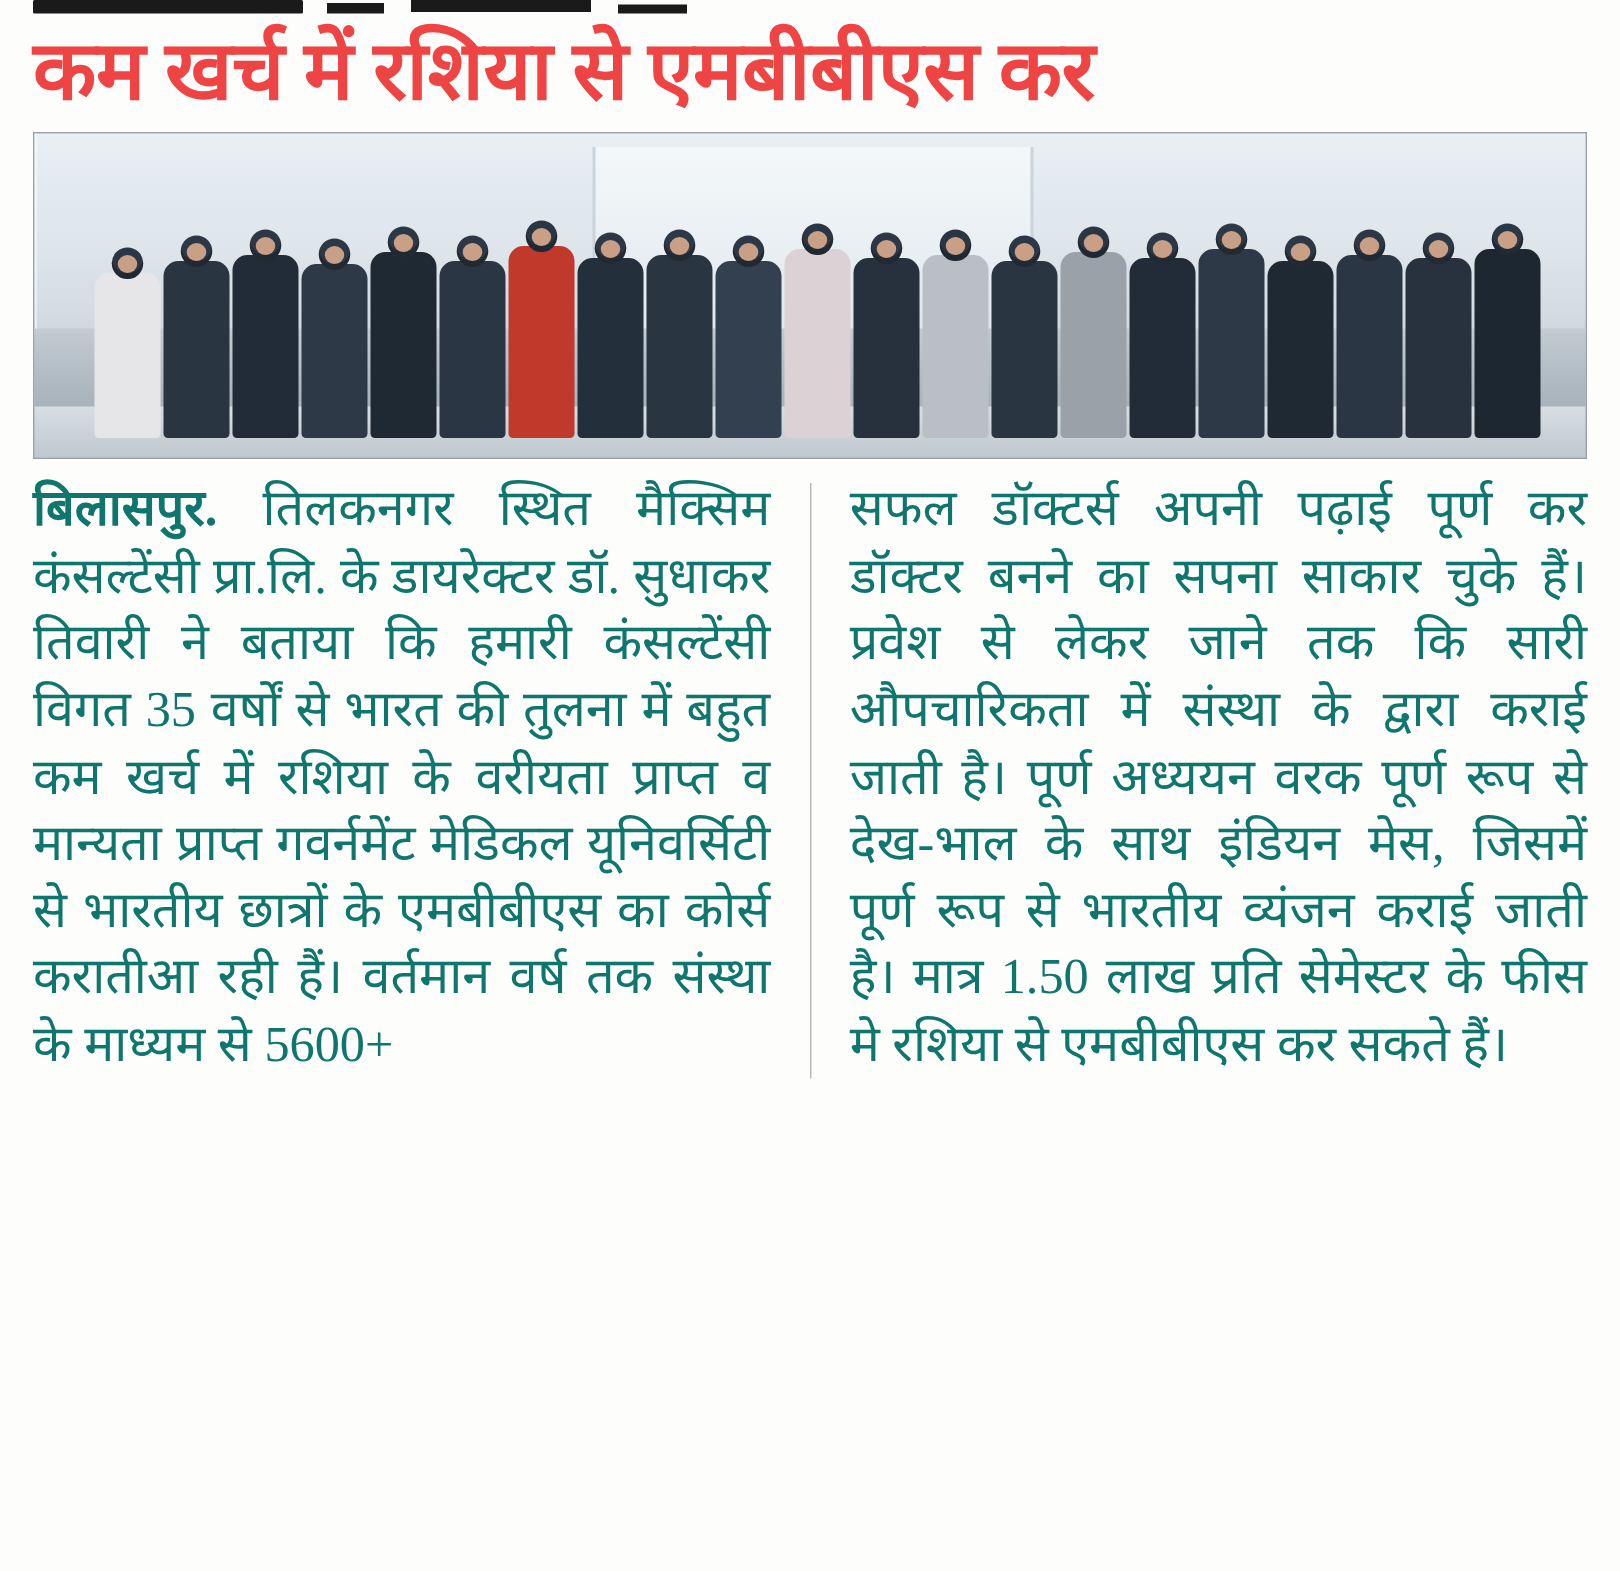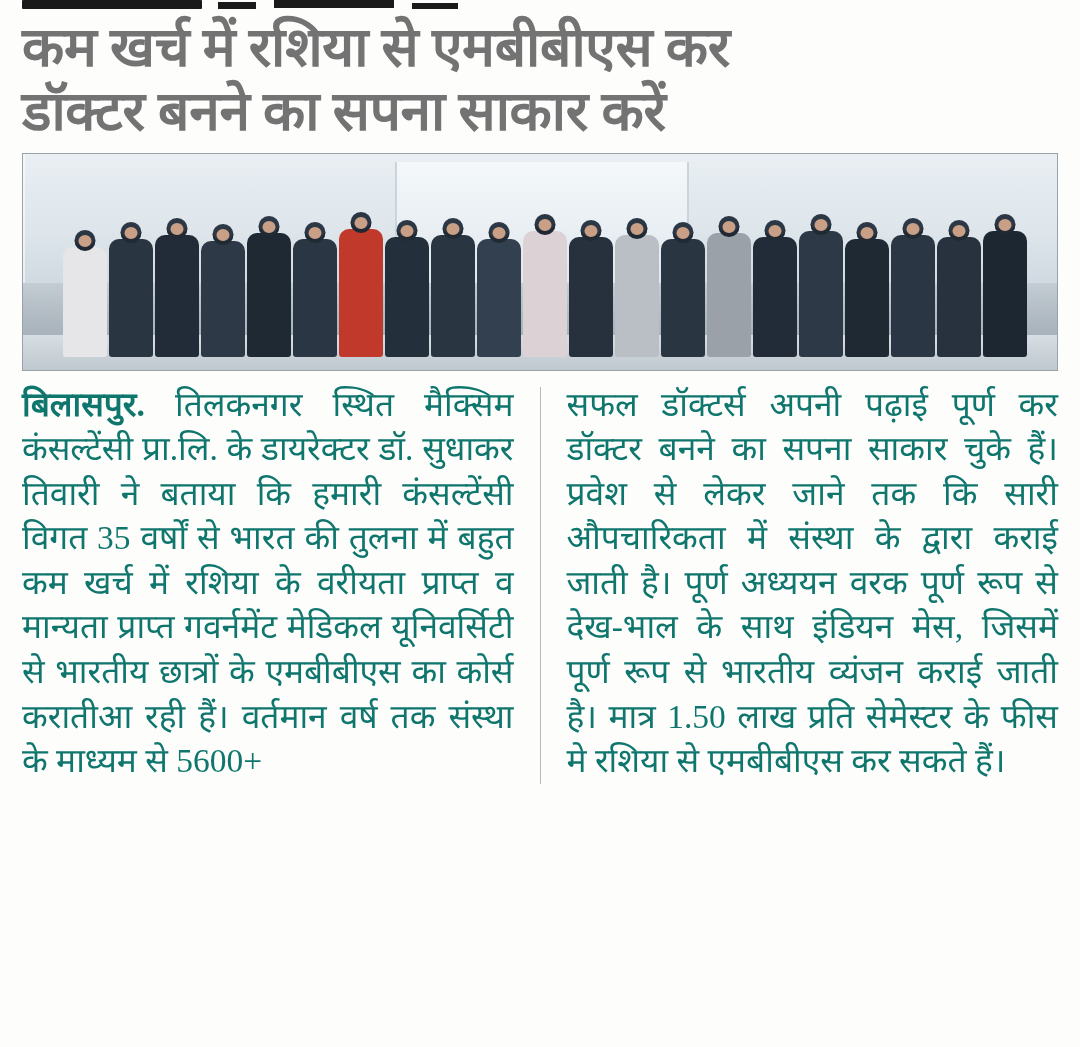--- a/index.html
+++ b/index.html
@@ -41,21 +41,21 @@
   .b3 { left: 252px; top: 0px; width: 120px; height: 8px; }
   .b4 { left: 390px; top: 3px; width: 46px; height: 6px; }
 
   .headline {
     padding-top: 16px;
     font-family: "Liberation Serif", "DejaVu Serif", serif;
     font-weight: 700;
     font-size: 55px;
     line-height: 1.17;
     letter-spacing: -0.3px;
-    color: #737373;
+    color: #ef4444;
     margin: 0 0 8px 0;
     max-width: 1030px;
   }
   .headline .line {
     display: block;
     white-space: nowrap;
   }
   .photo-wrap {
     margin-top: 6px;
     width: 1036px;
@@ -157,21 +157,20 @@
 
   <div class="top-strip">
     <span class="blot b1"></span>
     <span class="blot b2"></span>
     <span class="blot b3"></span>
     <span class="blot b4"></span>
   </div>
 
   <h1 class="headline">
     <span class="line">कम खर्च में रशिया से एमबीबीएस कर</span>
-    <span class="line">डॉक्टर बनने का सपना साकार करें</span>
   </h1>
 
   <div class="photo-wrap">
     <div class="photo">
       <div class="bg-sky"></div>
       <div class="bg-building"></div>
       <div class="bg-entry"></div>
       <div class="bg-ground"></div>
       <div class="snow"></div>
 

